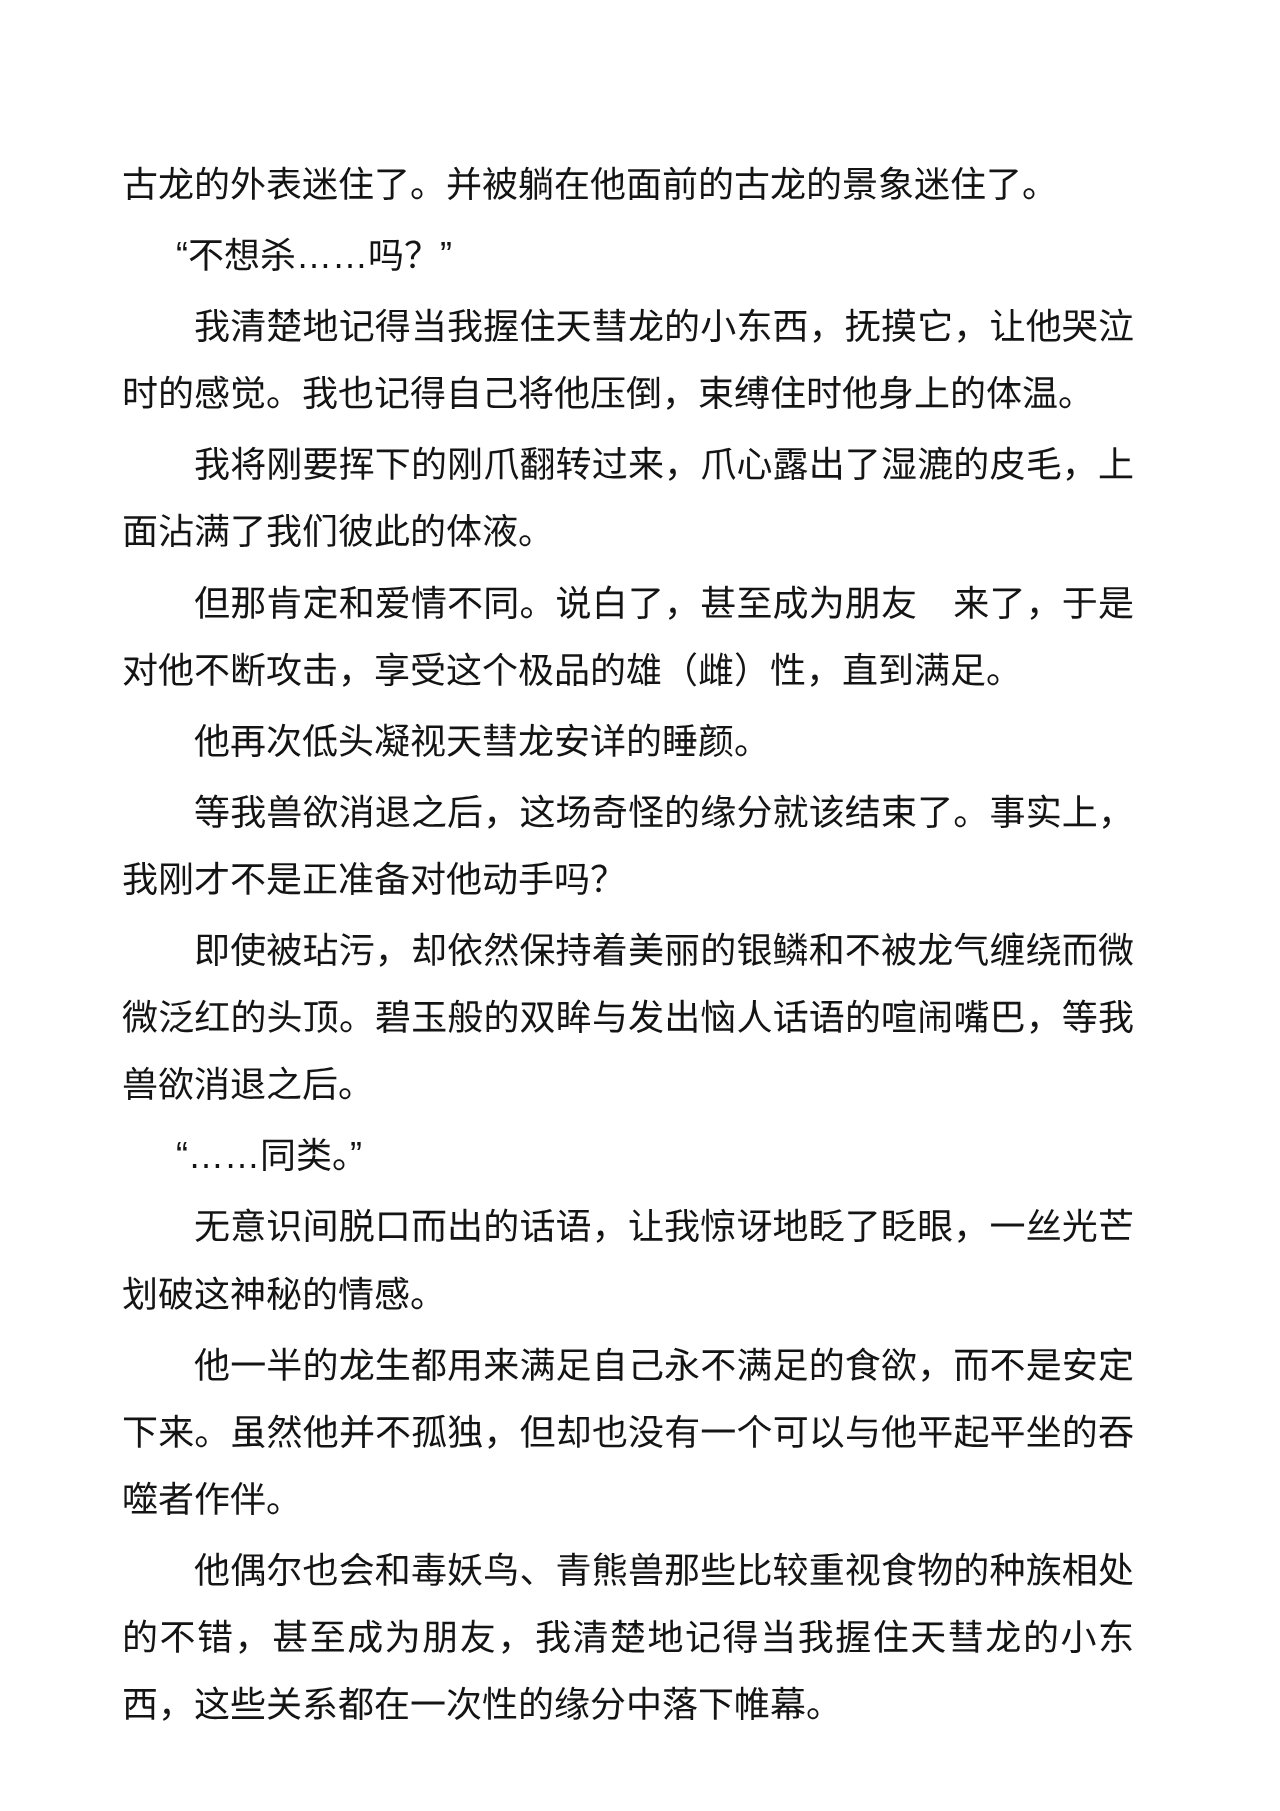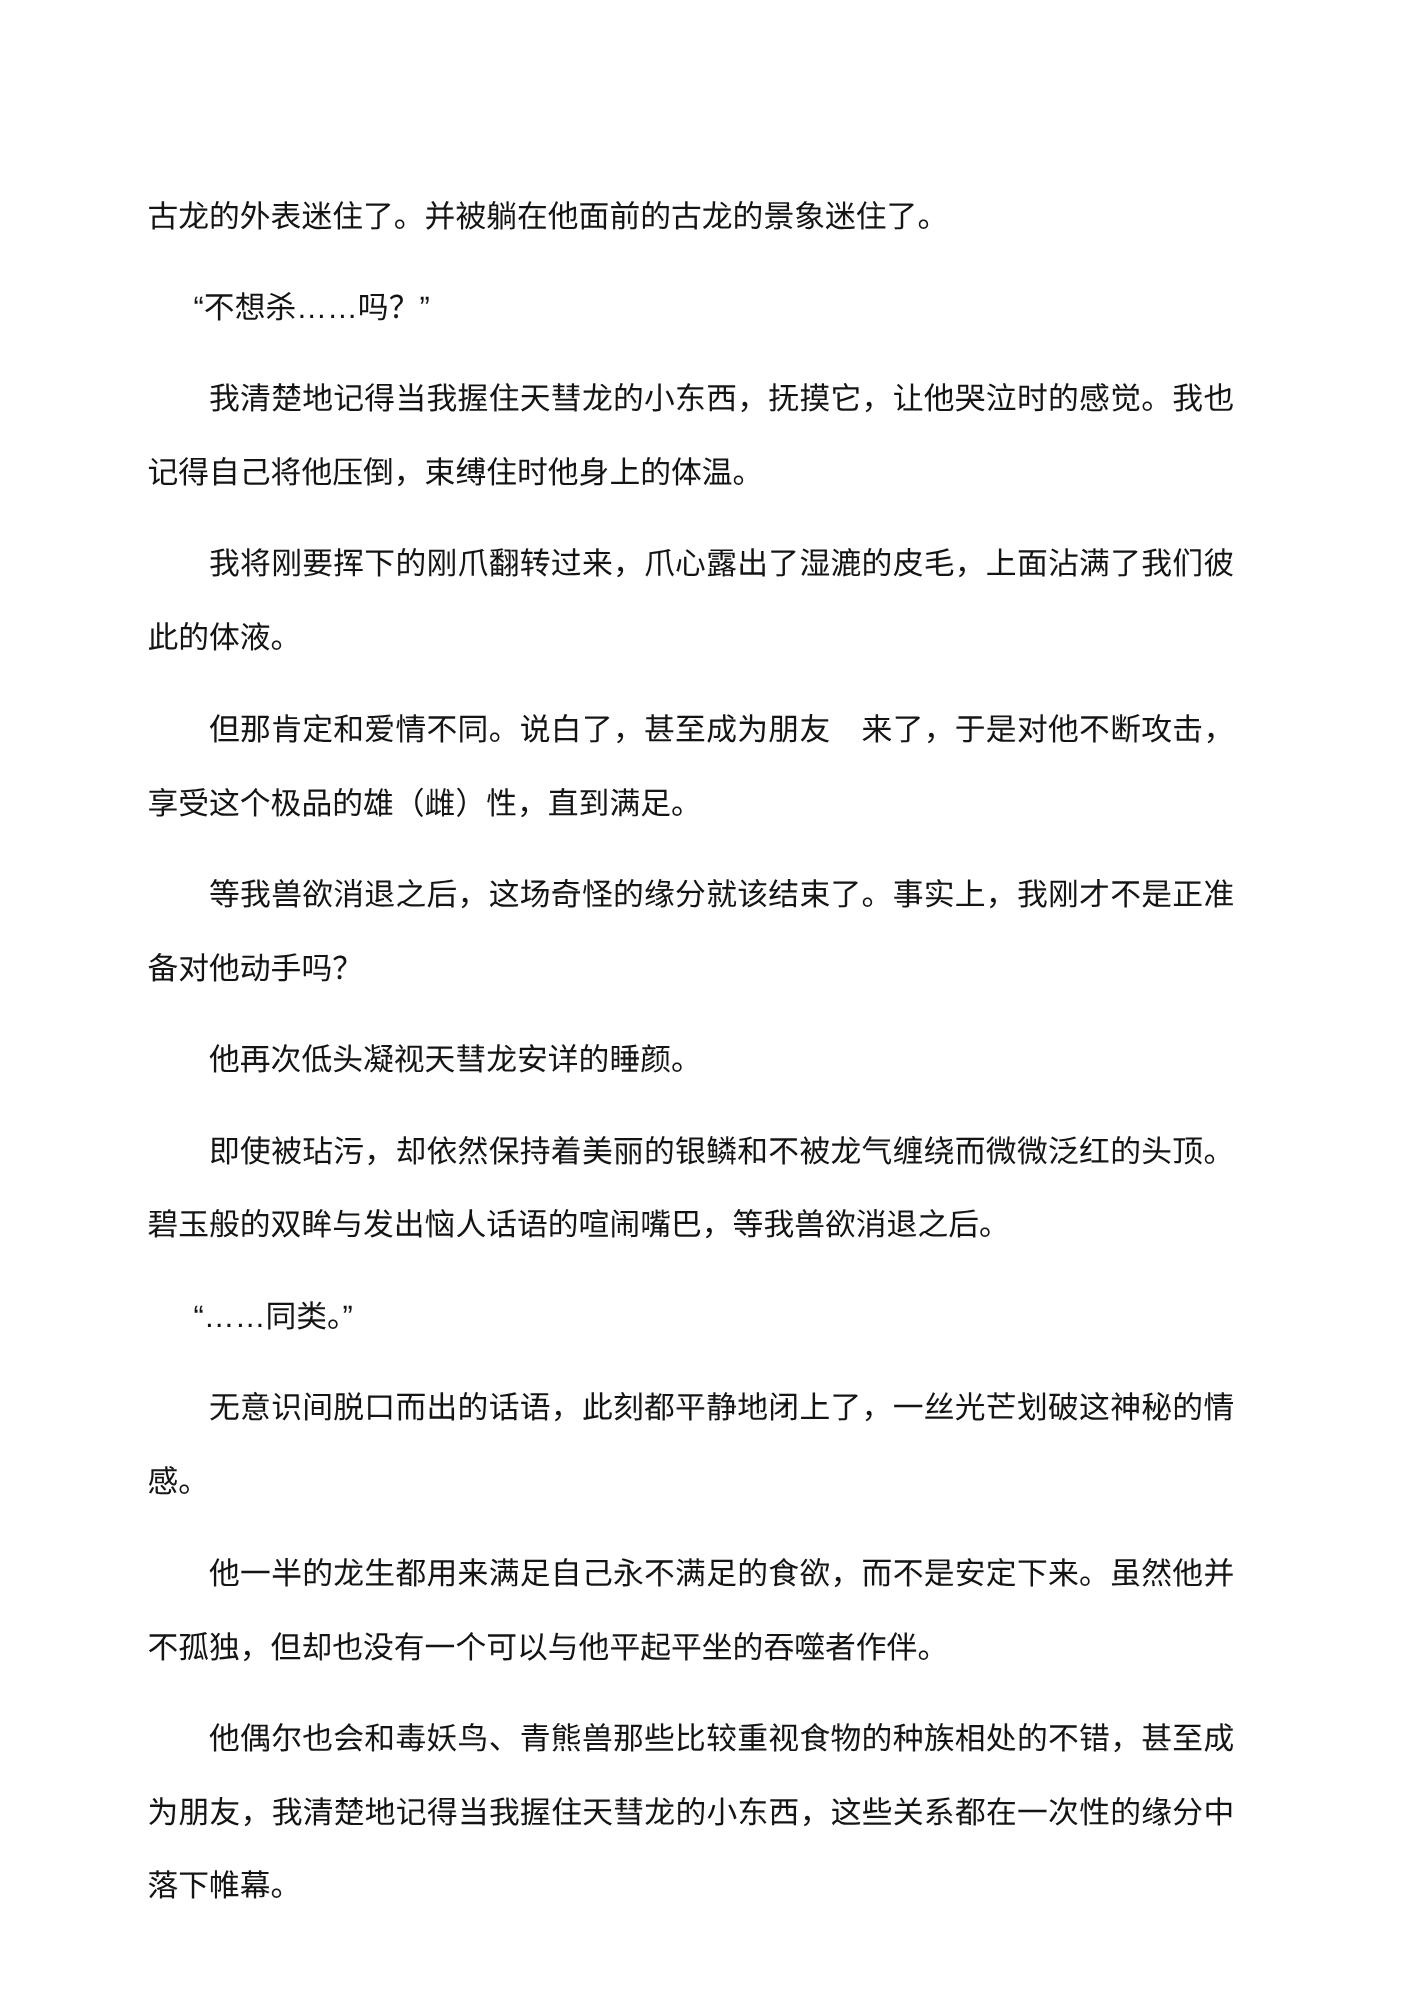--- a/index.html
+++ b/index.html
@@ -13,22 +13,22 @@
     overflow: hidden;
     font-family: "Liberation Sans", "DejaVu Sans", sans-serif;
     color: #141414;
   }
   .page {
     box-sizing: content-box;
     width: 1020px;            
     padding: 147px 142px 0 118px;
   }
   .page p {
-    margin: 16px;
-    font-size: 28px;
+    margin: 4px;
+    font-size: 36px;
     line-height: 67.1px;
     font-weight: 400;
     text-align: justify;
     text-justify: inter-ideograph;
     text-indent: 2em;
     letter-spacing: 0;
     word-break: normal;
     overflow-wrap: break-word;
   }
   .page p.noindent { text-indent: 0; }
@@ -36,20 +36,20 @@
 </style>
 </head>
 <body>
 
 <div class="page">
   <p class="noindent">古龙的外表迷住了。并被躺在他面前的古龙的景象迷住了。</p>
   <p class="quote">“不想杀……吗？”</p>
   <p>我清楚地记得当我握住天彗龙的小东西，抚摸它，让他哭泣时的感觉。我也记得自己将他压倒，束缚住时他身上的体温。</p>
   <p>我将刚要挥下的刚爪翻转过来，爪心露出了湿漉的皮毛，上面沾满了我们彼此的体液。</p>
   <p>但那肯定和爱情不同。说白了，甚至成为朋友　来了，于是对他不断攻击，享受这个极品的雄（雌）性，直到满足。</p>
+  <p>他再次低头凝视天彗龙安详的睡颜。</p>
   <p>等我兽欲消退之后，这场奇怪的缘分就该结束了。事实上，我刚才不是正准备对他动手吗？</p>
-  <p>他再次低头凝视天彗龙安详的睡颜。</p>
   <p>即使被玷污，却依然保持着美丽的银鳞和不被龙气缠绕而微微泛红的头顶。碧玉般的双眸与发出恼人话语的喧闹嘴巴，等我兽欲消退之后。</p>
   <p class="quote">“……同类。”</p>
-  <p>无意识间脱口而出的话语，此刻都平静地闭上了，一丝光芒划破这神秘的情感。</p>
+  <p>无意识间脱口而出的话语，让我惊讶地眨了眨眼，一丝光芒划破这神秘的情感。</p>
   <p>他一半的龙生都用来满足自己永不满足的食欲，而不是安定下来。虽然他并不孤独，但却也没有一个可以与他平起平坐的吞噬者作伴。</p>
   <p>他偶尔也会和毒妖鸟、青熊兽那些比较重视食物的种族相处的不错，甚至成为朋友，我清楚地记得当我握住天彗龙的小东西，这些关系都在一次性的缘分中落下帷幕。</p>
 </div>
 
 </body></html>

